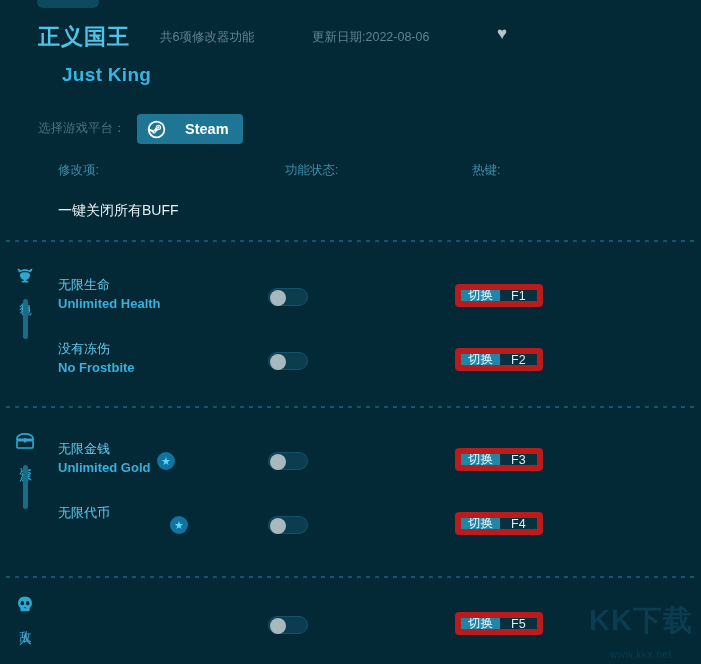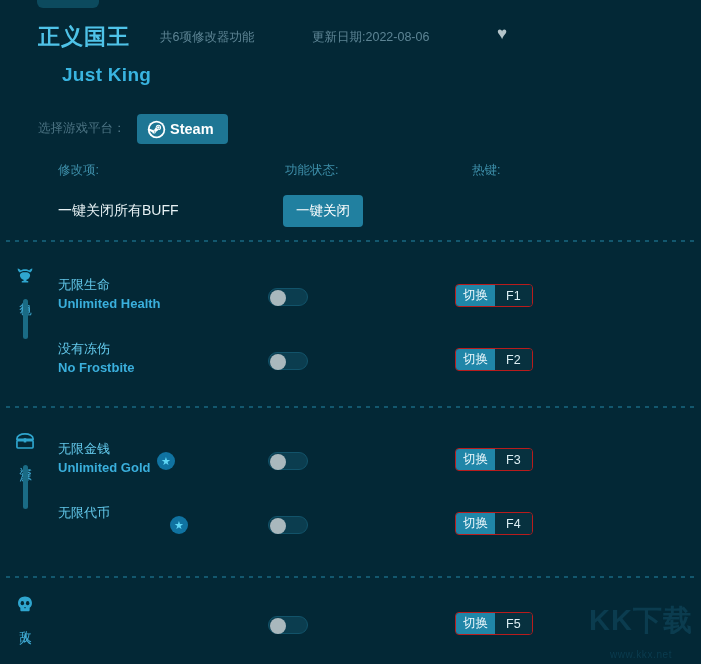--- a/index.html
+++ b/index.html
@@ -49,21 +49,21 @@
   
   .platform-row { position: absolute; left: 0; top: 114px; width: 701px; height: 30px; }
   .platform-label {
     position: absolute; left: 38px; top: 6px;
     font-size: 12.5px; color: #4c7383;
   }
   .steam-btn {
     position: absolute; left: 137px; top: 0;
     height: 30px; padding: 0 14px 0 10px;
     background: #1e7694; border-radius: 4px;
-    display: flex; align-items: center; gap: 4px; cursor: pointer;
+    display: flex; align-items: center; gap: 19px; cursor: pointer;
   }
   .steam-icon { width: 19px; height: 19px; display: block; }
   .steam-text { font-size: 14.5px; font-weight: bold; color: #ffffff; }
 
   
   .col-heads { position: absolute; left: 0; top: 162px; width: 701px; height: 20px; }
   .col-head {
     position: absolute; top: 0; font-size: 12.5px; color: #3e8faa; white-space: nowrap;
   }
   .ch-1 { left: 58px; }
@@ -125,21 +125,21 @@
   }
   .toggle .knob {
     position: absolute; left: 1px; top: 1px;
     width: 16px; height: 16px; border-radius: 50%;
     background: #a9b8bd;
   }
 
   .hotkey {
     position: absolute; left: 455px; top: 8px;
     height: 23px; display: flex; border-radius: 4px; overflow: hidden;
-    border: 1px solid #b91c1c; cursor: pointer;
+    border: 6px solid #b91c1c; cursor: pointer;
   }
   .hk-action {
     background: #2086a8; color: #eaf7fb; font-size: 12.5px;
     padding: 0 7px; display: flex; align-items: center;
   }
   .hk-key {
     background: #07313f; color: #dceef3; font-size: 12.5px;
     padding: 0 11px; display: flex; align-items: center;
   }
 
@@ -189,21 +189,20 @@
   </div>
 
   <div class="col-heads">
     <div class="col-head ch-1">修改项:</div>
     <div class="col-head ch-2">功能状态:</div>
     <div class="col-head ch-3">热键:</div>
   </div>
 
   <div class="master-row">
     <div class="master-label">一键关闭所有BUFF</div>
-    <button class="master-btn">一键关闭</button>
   </div>
 
   <div class="sep" style="top:240px"></div>
 
   <div class="group" style="top:264px; height:136px">
     <div class="cat">
       <svg class="cat-icon" viewBox="0 0 24 24">
         <path d="M4 5c0 2.2 1 3.6 2.4 4.3C7.2 8.3 9.4 7.6 12 7.6s4.8.7 5.6 1.7C19 8.6 20 7.2 20 5c-1.6.2-2.8 1.2-3.4 2.1C15.5 6.2 13.9 5.7 12 5.7s-3.5.5-4.6 1.4C6.8 6.2 5.6 5.2 4 5z" fill="#2fa6cf"></path>
         <path d="M12 8.7c-3.5 0-5.6 1.4-5.6 3.7 0 2.5 2.2 4.4 4 4.9v1.3h3.2v-1.3c1.8-.5 4-2.4 4-4.9 0-2.3-2.1-3.7-5.6-3.7z" fill="#2fa6cf"></path>
         <rect x="8.4" y="18.6" width="7.2" height="1.7" rx=".6" fill="#2fa6cf"></rect>

